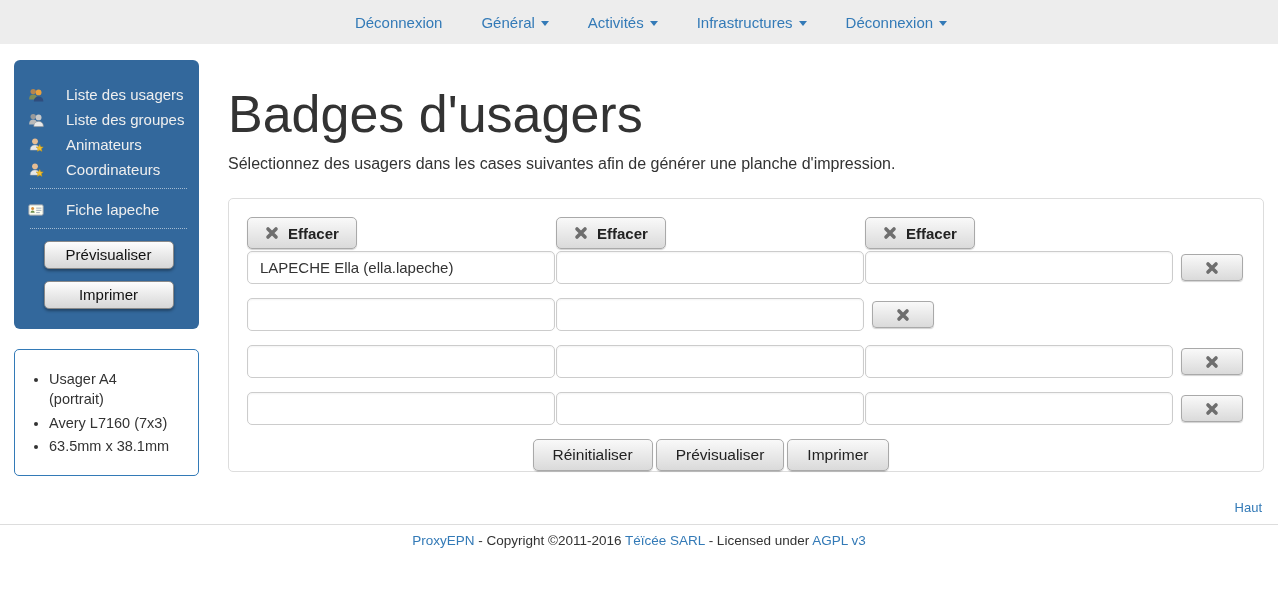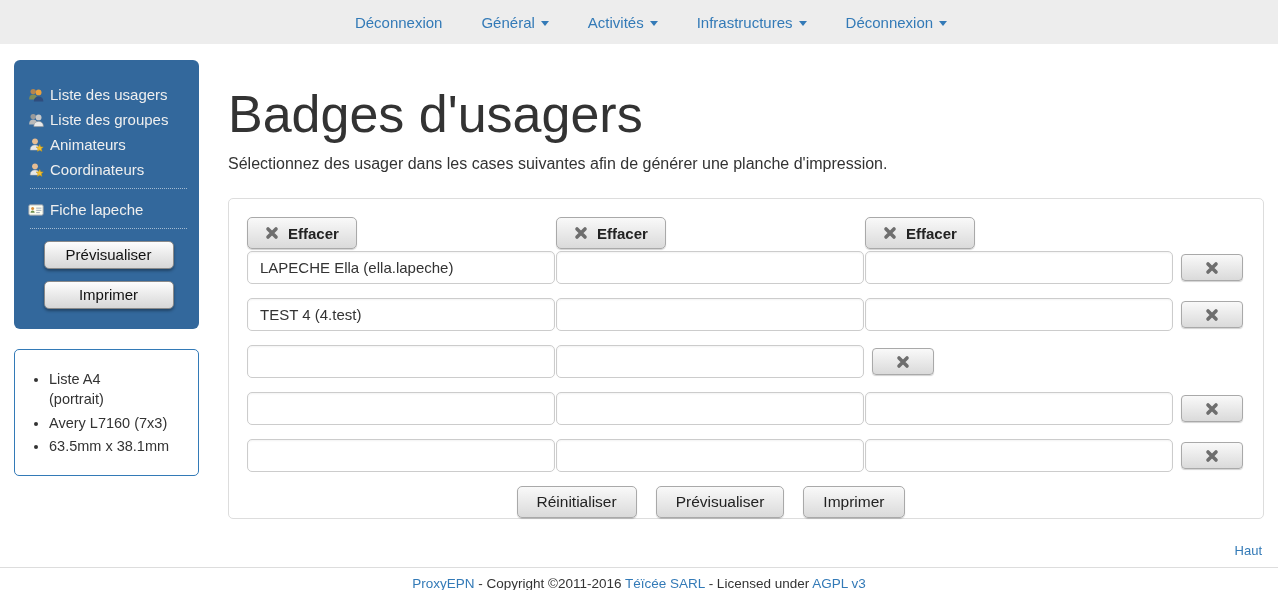--- a/index.html
+++ b/index.html
@@ -30,21 +30,21 @@
   
   .layout { display:flex; align-items:flex-start; padding:16px 14px 0 14px; }
   .left-col { width:185px; flex:0 0 185px; }
   .main-col { flex:1; margin-left:29px; margin-right:0; }
 
   
   .side-panel {
     background:#33689c; border-radius:6px;
     padding:26px 10px 18px 14px; color:#efefef;
   }
-  .side-link { display:flex; align-items:center; gap:6px; margin-bottom:8px; font-size:15px; color:#efefef; cursor:pointer; }
+  .side-link { display:flex; align-items:center; gap:22px; margin-bottom:8px; font-size:15px; color:#efefef; cursor:pointer; }
   .side-link .ico { width:16px; height:16px; flex:0 0 16px; }
   .side-sep { border:none; border-top:1px dotted rgba(255,255,255,.55); margin:10px 2px 12px 2px; }
   .side-btn {
     display:block; width:130px; margin:0 auto 12px auto;
     background:linear-gradient(#fdfdfd,#d7d7d7);
     border:1px solid #8a8a8a; border-radius:5px;
     padding:4px 0 5px 0; font-size:15px; color:#111;
     box-shadow:0 2px 3px rgba(0,0,0,.35); cursor:pointer;
     font-family:"Liberation Sans", sans-serif; text-align:center;
   }
@@ -91,21 +91,21 @@
     box-shadow:inset 0 1px 2px rgba(0,0,0,.05);
     outline:none; background:#fff;
   }
   .row-x-btn {
     width:62px; height:27px; margin-left:7px;
     display:inline-flex; align-items:center; justify-content:center;
     border-radius:4px;
   }
 
   .panel-actions {
-    width:927px; display:flex; justify-content:center; gap:19px;
+    width:927px; display:flex; justify-content:center; gap:3px;
     margin-top:8px;
   }
   .action-btn { height:32px; padding:0 19px; font-size:15.5px; }
 
   
   .top-link-row { text-align:right; margin:24px 16px 9px 0; font-size:13px; }
   .top-link-row a { color:#337ab7; }
   .footer-rule { border:none; border-top:1px solid #ddd; margin:0; }
   .footer-text { text-align:center; font-size:13.5px; margin:8px 0; color:#333; }
   .footer-text a { color:#337ab7; }
@@ -205,30 +205,30 @@
             </svg></span>
         <span>Fiche lapeche</span>
       </a>
       <hr class="side-sep">
       <button class="side-btn">Prévisualiser</button>
       <button class="side-btn">Imprimer</button>
     </div>
 
     <div class="info-box">
       <ul>
-        <li><span>Liste A4</span><span class="wrap2">(portrait)</span></li>
+        <li><span>Usager A4</span><span class="wrap2">(portrait)</span></li>
         <li><span>Avery L7160 (7x3)</span></li>
         <li><span>63.5mm x 38.1mm</span></li>
       </ul>
     </div>
   </div>
 
   <div class="main-col">
     <h1 class="page-title">Badges d'usagers</h1>
-    <p class="page-subtitle">Sélectionnez des usager dans les cases suivantes afin de générer une planche d'impression.</p>
+    <p class="page-subtitle">Sélectionnez des usagers dans les cases suivantes afin de générer une planche d'impression.</p>
 
     <div class="badges-panel">
 
       <div class="clear-row">
         <div class="clear-cell">
           <button class="btn clear-btn">
             <span class="x-ico">
                 <svg width="14" height="14" viewBox="0 0 14 14">
                   <use href="#ic-x"></use>
                 </svg>
@@ -253,32 +253,20 @@
                   <use href="#ic-x"></use>
                 </svg>
               </span>
             <span>Effacer</span>
           </button>
         </div>
       </div>
 
       <div class="grid-row">
         <input class="cell-input" value="LAPECHE Ella (ella.lapeche)" style="">
-        <input class="cell-input" value="" style="">
-        <input class="cell-input" value="" style="">
-        <button class="btn row-x-btn">
-            <span class="x-ico">
-              <svg width="14" height="14" viewBox="0 0 14 14">
-                <use href="#ic-x"></use>
-              </svg>
-            </span>
-          </button>
-      </div>
-      <div class="grid-row">
-        <input class="cell-input" value="TEST 4 (4.test)" style="">
         <input class="cell-input" value="" style="">
         <input class="cell-input" value="" style="">
         <button class="btn row-x-btn">
             <span class="x-ico">
               <svg width="14" height="14" viewBox="0 0 14 14">
                 <use href="#ic-x"></use>
               </svg>
             </span>
           </button>
       </div>

